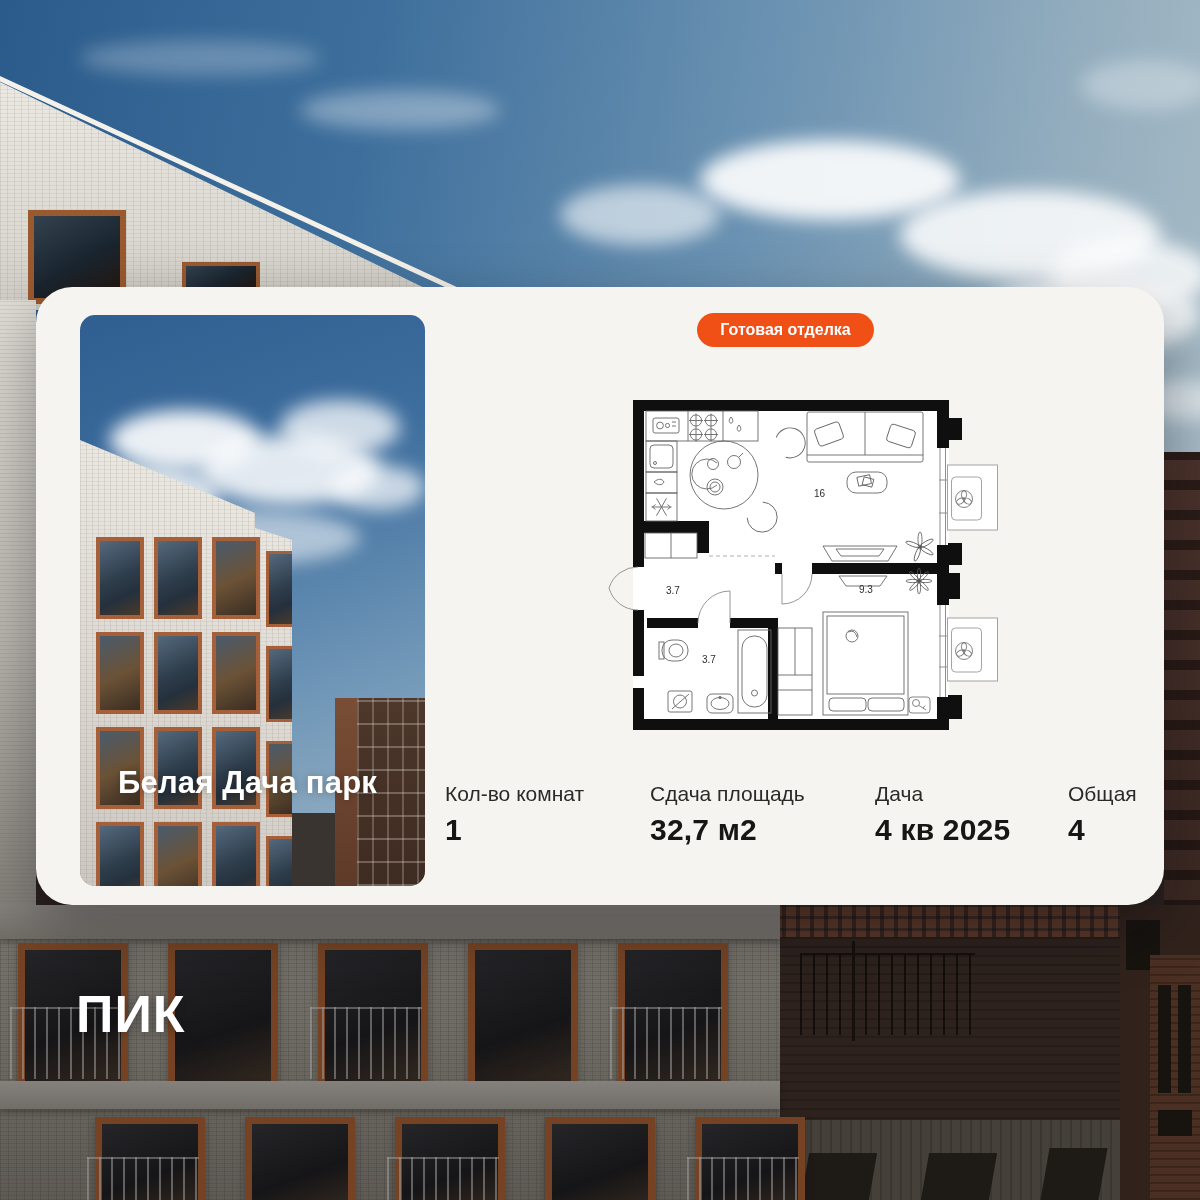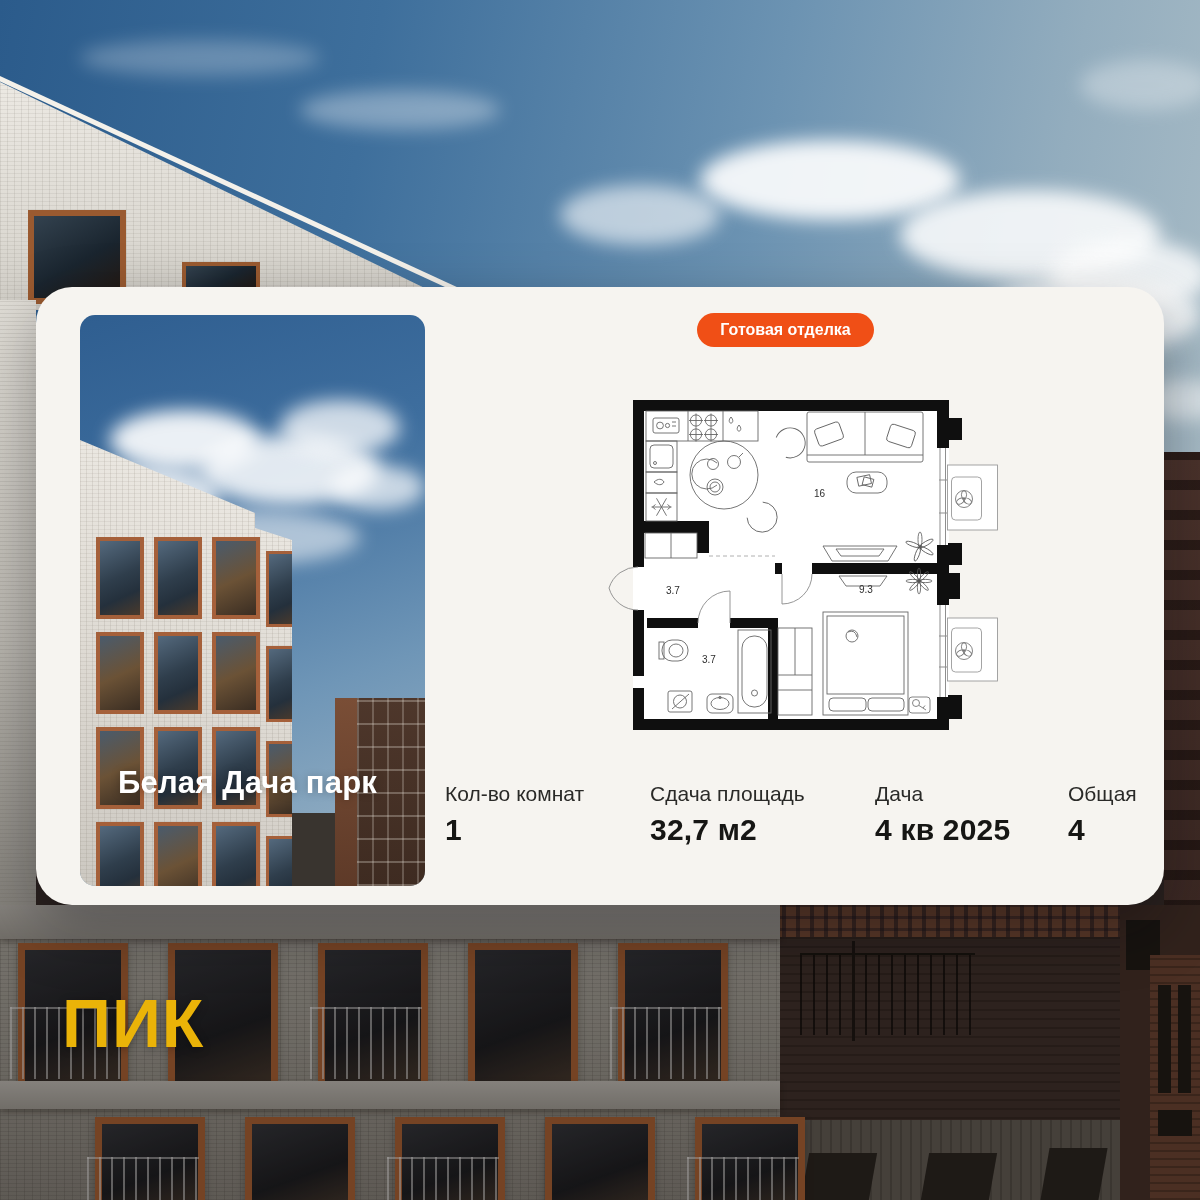--- a/index.html
+++ b/index.html
@@ -88,21 +88,21 @@
     text-shadow:0 1px 8px rgba(0,0,0,.25);}
   
   #badge{left:661px;top:26px;width:177px;height:34px;border-radius:17px;
     display:flex;align-items:center;justify-content:center;
     color:#fff;font-size:16px;font-weight:bold;}
   
   .stat{top:495px;}
   .stat .lbl{font-size:21px;color:#2A2A28;}
   .stat .val{font-size:30px;font-weight:bold;color:#161614;margin-top:7px;letter-spacing:.2px;}
   
-  #logo{left:62px;top:984px;color:#eab308;font-size:68px;font-weight:800;letter-spacing:1px;
+  #logo{left:76px;top:984px;color:#ffffff;font-size:52px;font-weight:800;letter-spacing:1px;
     text-shadow:0 2px 10px rgba(0,0,0,.3);}
   
   #plan{left:560px;top:111px;}
   #plan text{font-family:"Liberation Sans",sans-serif;font-size:10px;fill:#2E2E2E;}
 </style>
 </head>
 <body>
 
 <div id="bg">
   <div class="abs sky"></div>

